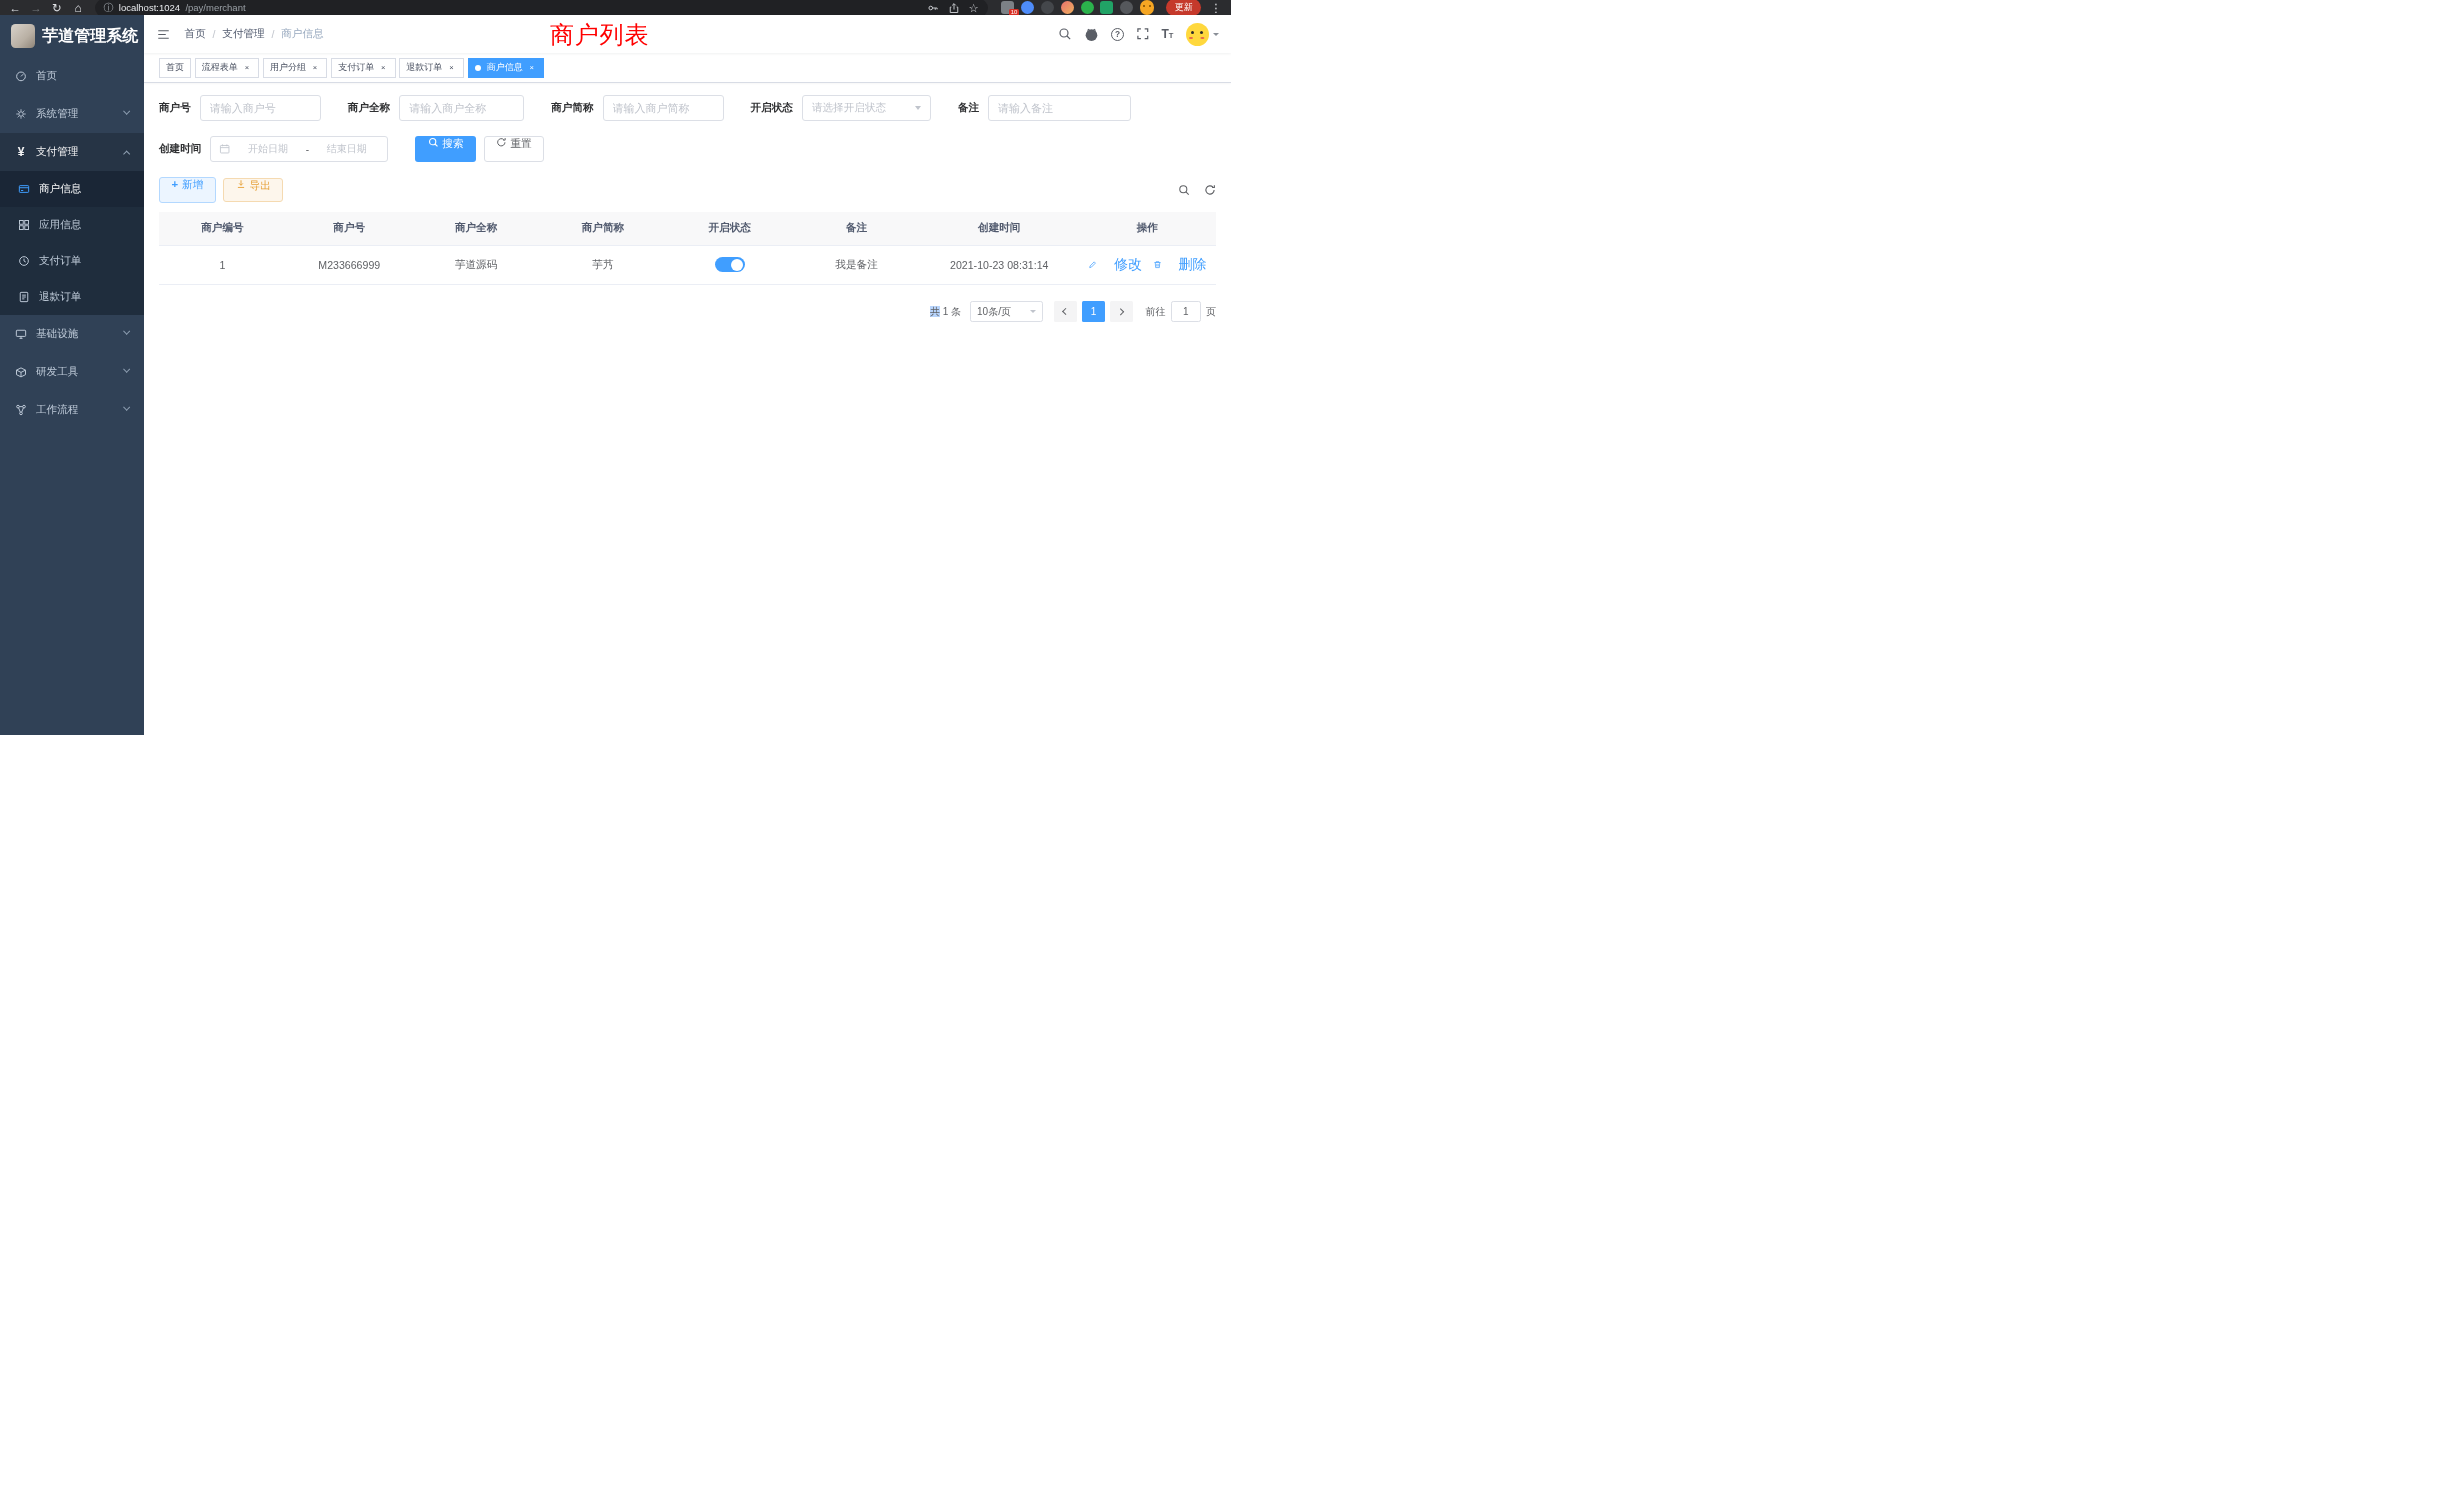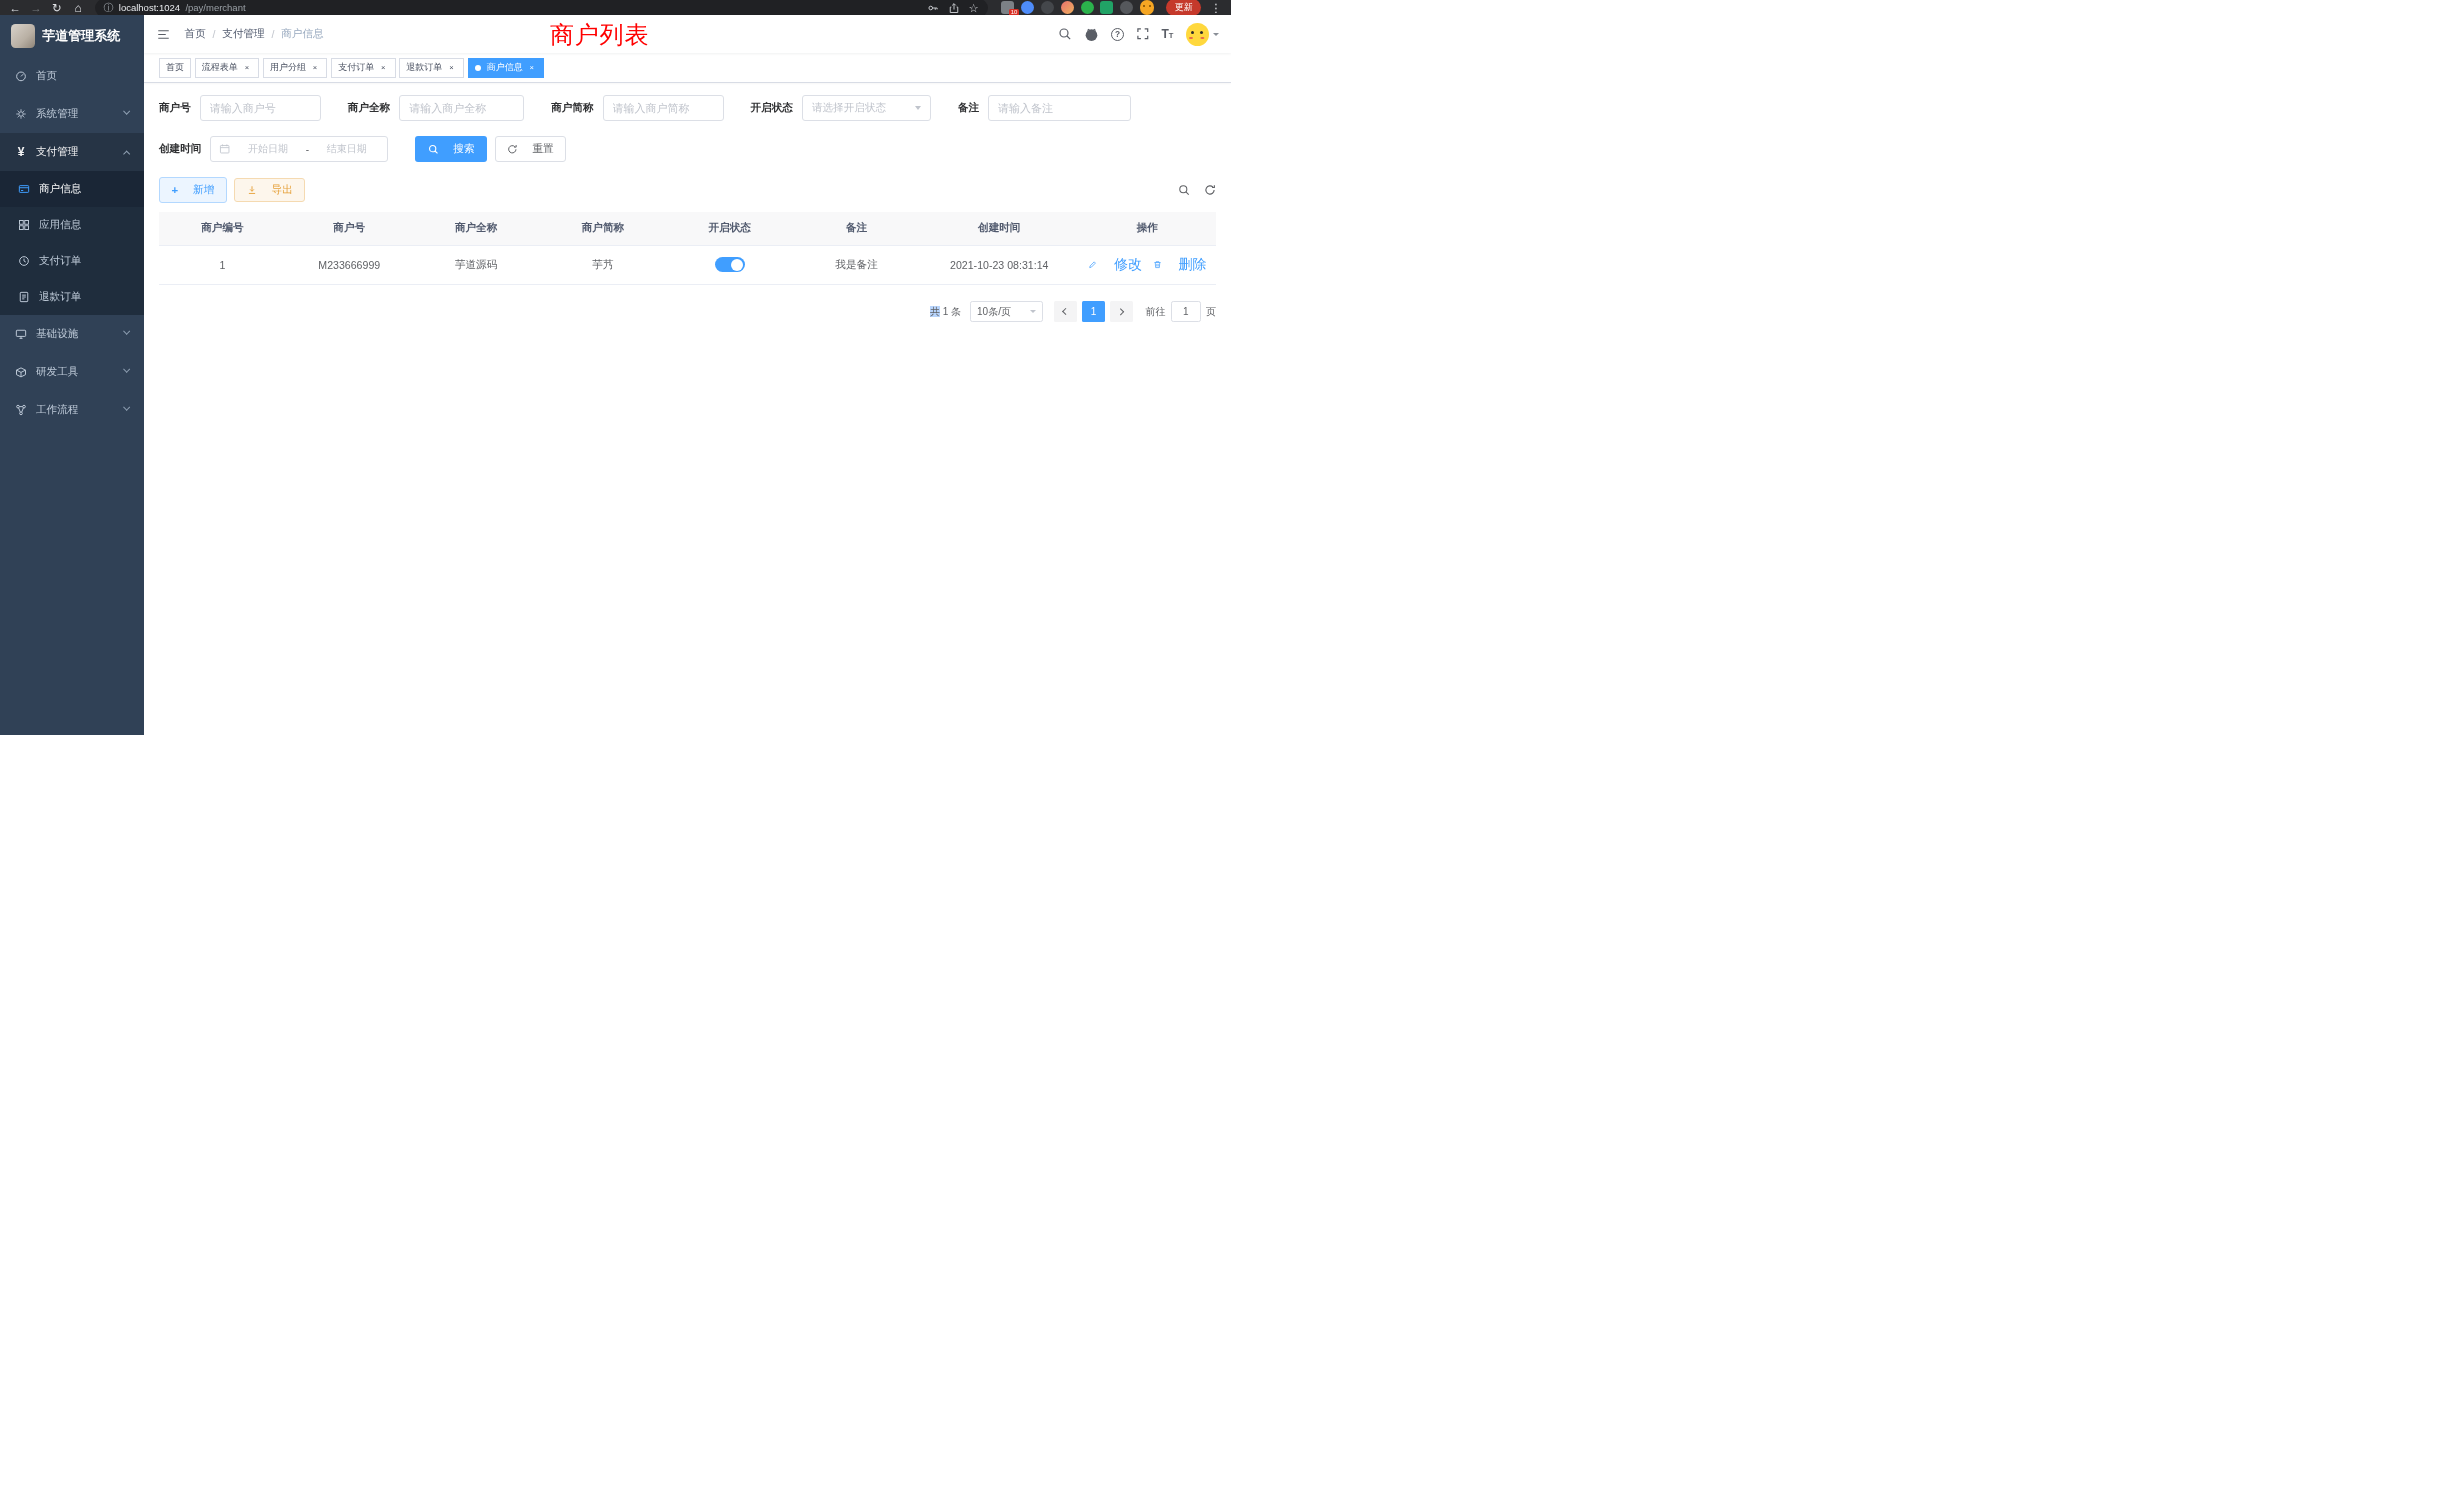--- a/index.html
+++ b/index.html
@@ -39,21 +39,21 @@
   .i-kebab::before { content:"⋮"; font-size:11.4px; }
 
   
   .app { display:flex; height:720px; }
 
   
   .sidebar { width:144px; background:#304156; flex:none; display:flex; flex-direction:column; }
   .logo-row { height:42px; display:flex; align-items:center; gap:7.6px; padding:0 10.6px; }
   .logo-avatar { width:24px; height:24px; border-radius:4.5px; flex:none;
                  background:linear-gradient(135deg,#d9d3cb 0%,#b9b0a4 60%,#8e8478 100%); }
-  .logo-title { color:#fff; font-size:13px; font-weight:bold; white-space:nowrap; }
+  .logo-title { color:#fff; font-size:16px; font-weight:bold; white-space:nowrap; }
   .m-item { height:38px; display:flex; align-items:center; gap:9px; padding:0 15px;
             color:#bfcbd9; font-size:10.6px; cursor:pointer; }
   .m-item .mi { color:#bfcbd9; flex:none; }
   .yen-icon { width:12px; text-align:center; font-size:12px; font-weight:bold; line-height:12px; }
   .arrow { margin-left:auto; width:5.3px; height:5.3px; border-right:1.1px solid #8fa0b3;
            border-bottom:1.1px solid #8fa0b3; transform:rotate(45deg) translate(-1.5px,-1.5px); flex:none; }
   .arrow.up { transform:rotate(-135deg) translate(-1.5px,-1.5px); }
   .m-item.parent-open { background:#263445; color:#f4f4f5; }
   .m-item.parent-open .mi { color:#f4f4f5; }
   .submenu { background:#1f2d3d; }
@@ -113,22 +113,22 @@
              align-items:center; justify-content:space-between; padding:0 9px; font-size:10.6px;
              color:#c0c4cc; cursor:pointer; background:#fff; }
   .caret { width:0; height:0; border-left:3.8px solid transparent; border-right:3.8px solid transparent;
            border-top:4.5px solid #c0c4cc; flex:none; }
   .daterange { width:178px; height:26px; border:0.8px solid #dcdfe6; border-radius:3px; display:flex;
                align-items:center; padding:0 7.6px; gap:4.5px; font-size:10px; color:#c0c4cc; background:#fff; cursor:pointer; }
   .daterange .ph { flex:1; text-align:center; }
   .daterange .sep { color:#606266; }
   .cal-icon { color:#c0c4cc; flex:none; }
 
-  .btn { height:26px; border-radius:3px; font-size:10.6px; display:inline-flex; align-items:center;
-         gap:15px; padding:0 11.4px; cursor:pointer; border:0.8px solid transparent; white-space:nowrap; }
+  .btn { height:26px; border-radius:3px; font-size:10.6px; display:inline-flex; 
+         gap:4px; padding:0 11.4px; cursor:pointer; border:0.8px solid transparent; white-space:nowrap; }
   .btn-primary { background:#409eff; color:#fff; }
   .btn-default { background:#fff; border-color:#dcdfe6; color:#606266; }
   .btn-plain-primary { background:#ecf5ff; border-color:#b3d8ff; color:#409eff; height:26px; }
   .btn-plain-warning { background:#fdf6ec; border-color:#f5dab1; color:#e6a23c; height:24px; }
   .i-plus::before { content:"+"; font-size:11.4px; font-weight:bold; line-height:9px; }
   .mr10 { margin-right:7.6px; }
 
   .toolbar { display:flex; align-items:center; margin-bottom:9px; }
   .tool-right { margin-left:auto; display:flex; align-items:center; gap:13.6px; color:#606266; }
   .tool-right > * { cursor:pointer; }

